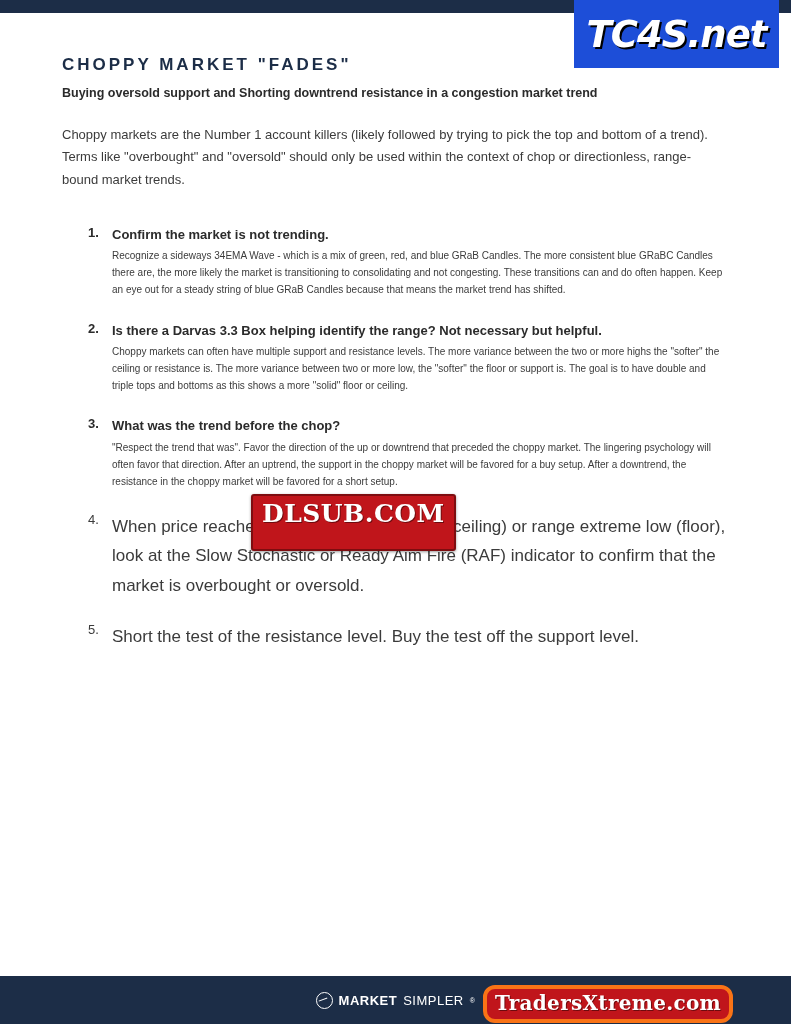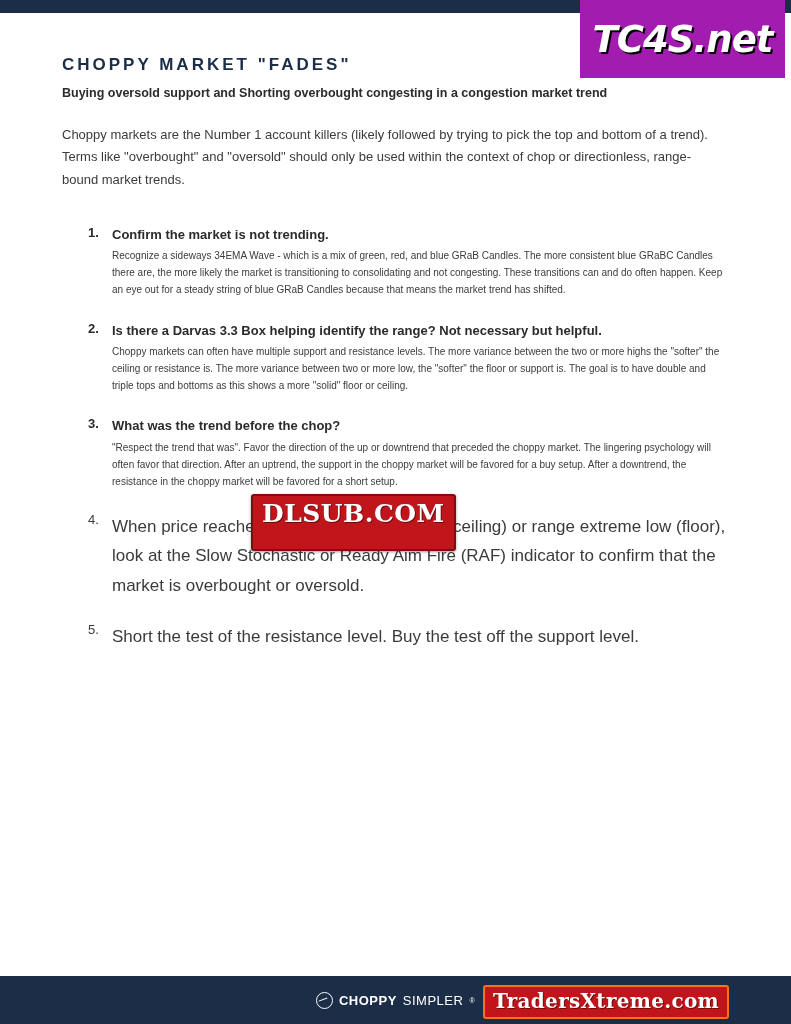--- a/index.html
+++ b/index.html
@@ -156,25 +156,25 @@
   }
 
   li.item-1 { margin-bottom: 26px; }
   li.item-2 { margin-bottom: 26px; }
   li.item-3 { margin-bottom: 30px; }
   li.item-4 { margin-bottom: 26px; }
 
   
   .wm-tc4s {
     position: absolute;
-    right: 6px;
+    right: 12px;
     top: 0px;
     width: 205px;
-    height: 78px;
-    background: #a21caf;
+    height: 68px;
+    background: #1d4ed8;
     display: flex;
     align-items: center;
     justify-content: center;
     overflow: hidden;
   }
   .wm-tc4s span {
     font-family: "DejaVu Sans", sans-serif;
     font-weight: bold;
     font-style: italic;
     font-size: 37px;
@@ -200,22 +200,22 @@
     color: #ffffff;
     letter-spacing: 0.5px;
     text-shadow: 1px 1px 0 #6d0b0e;
   }
 
   .wm-txtreme {
     position: absolute;
     left: 483px;
     top: 985px;
     background: #c0151b;
-    border: 2px solid #f97316;
-    border-radius: 3px;
+    border: 4px solid #f97316;
+    border-radius: 12px;
     padding: 2px 8px 4px 8px;
   }
   .wm-txtreme span {
     font-family: "DejaVu Serif", serif;
     font-weight: bold;
     font-size: 20px;
     color: #ffffff;
     letter-spacing: 0.3px;
     text-shadow: 1px 1px 0 #6d0b0e;
   }
@@ -224,21 +224,21 @@
 <body>
 
 <div class="page">
 
   <div class="top-bar"></div>
 
   <div class="content">
 
     <h1 class="doc-title">CHOPPY MARKET "FADES"</h1>
 
-    <div class="subtitle">Buying oversold support and Shorting overbought congesting in a congestion market trend</div>
+    <div class="subtitle">Buying oversold support and Shorting downtrend resistance in a congestion market trend</div>
 
     <p class="intro">Choppy markets are the Number 1 account killers (likely followed by trying to pick the top and bottom of a trend). Terms like "overbought" and "oversold" should only be used within the context of chop or directionless, range-bound market trends.</p>
 
     <ol class="steps">
 
       <li class="item-1 bold-num">
         <span class="num">1.</span>
         <div class="step-head">Confirm the market is not trending.</div>
         <div class="step-body">Recognize a sideways 34EMA Wave  - which is a mix of green, red, and blue GRaB Candles. The more consistent blue GRaBC Candles there are, the more likely the market is transitioning to consolidating and not congesting. These transitions can and do often happen. Keep an eye out for a steady string of blue GRaB Candles because that means the market trend has shifted.</div>
       </li>
@@ -264,21 +264,21 @@
         <span class="num">5.</span>
         <div class="step-plain">Short the test of the resistance level. Buy the test off the support level.</div>
       </li>
 
     </ol>
   </div>
 
   <div class="bottom-bar">
     <div class="footer-logo">
       <span class="mark"></span>
-      <span class="simpler">CHOPPY</span>
+      <span class="simpler">MARKET</span>
         <span class="trading">SIMPLER</span>
         <span class="reg">®</span>
     </div>
   </div>
 
   <div class="wm-tc4s">
     <span>TC4S.net</span>
   </div>
 
   <div class="wm-dlsub">

